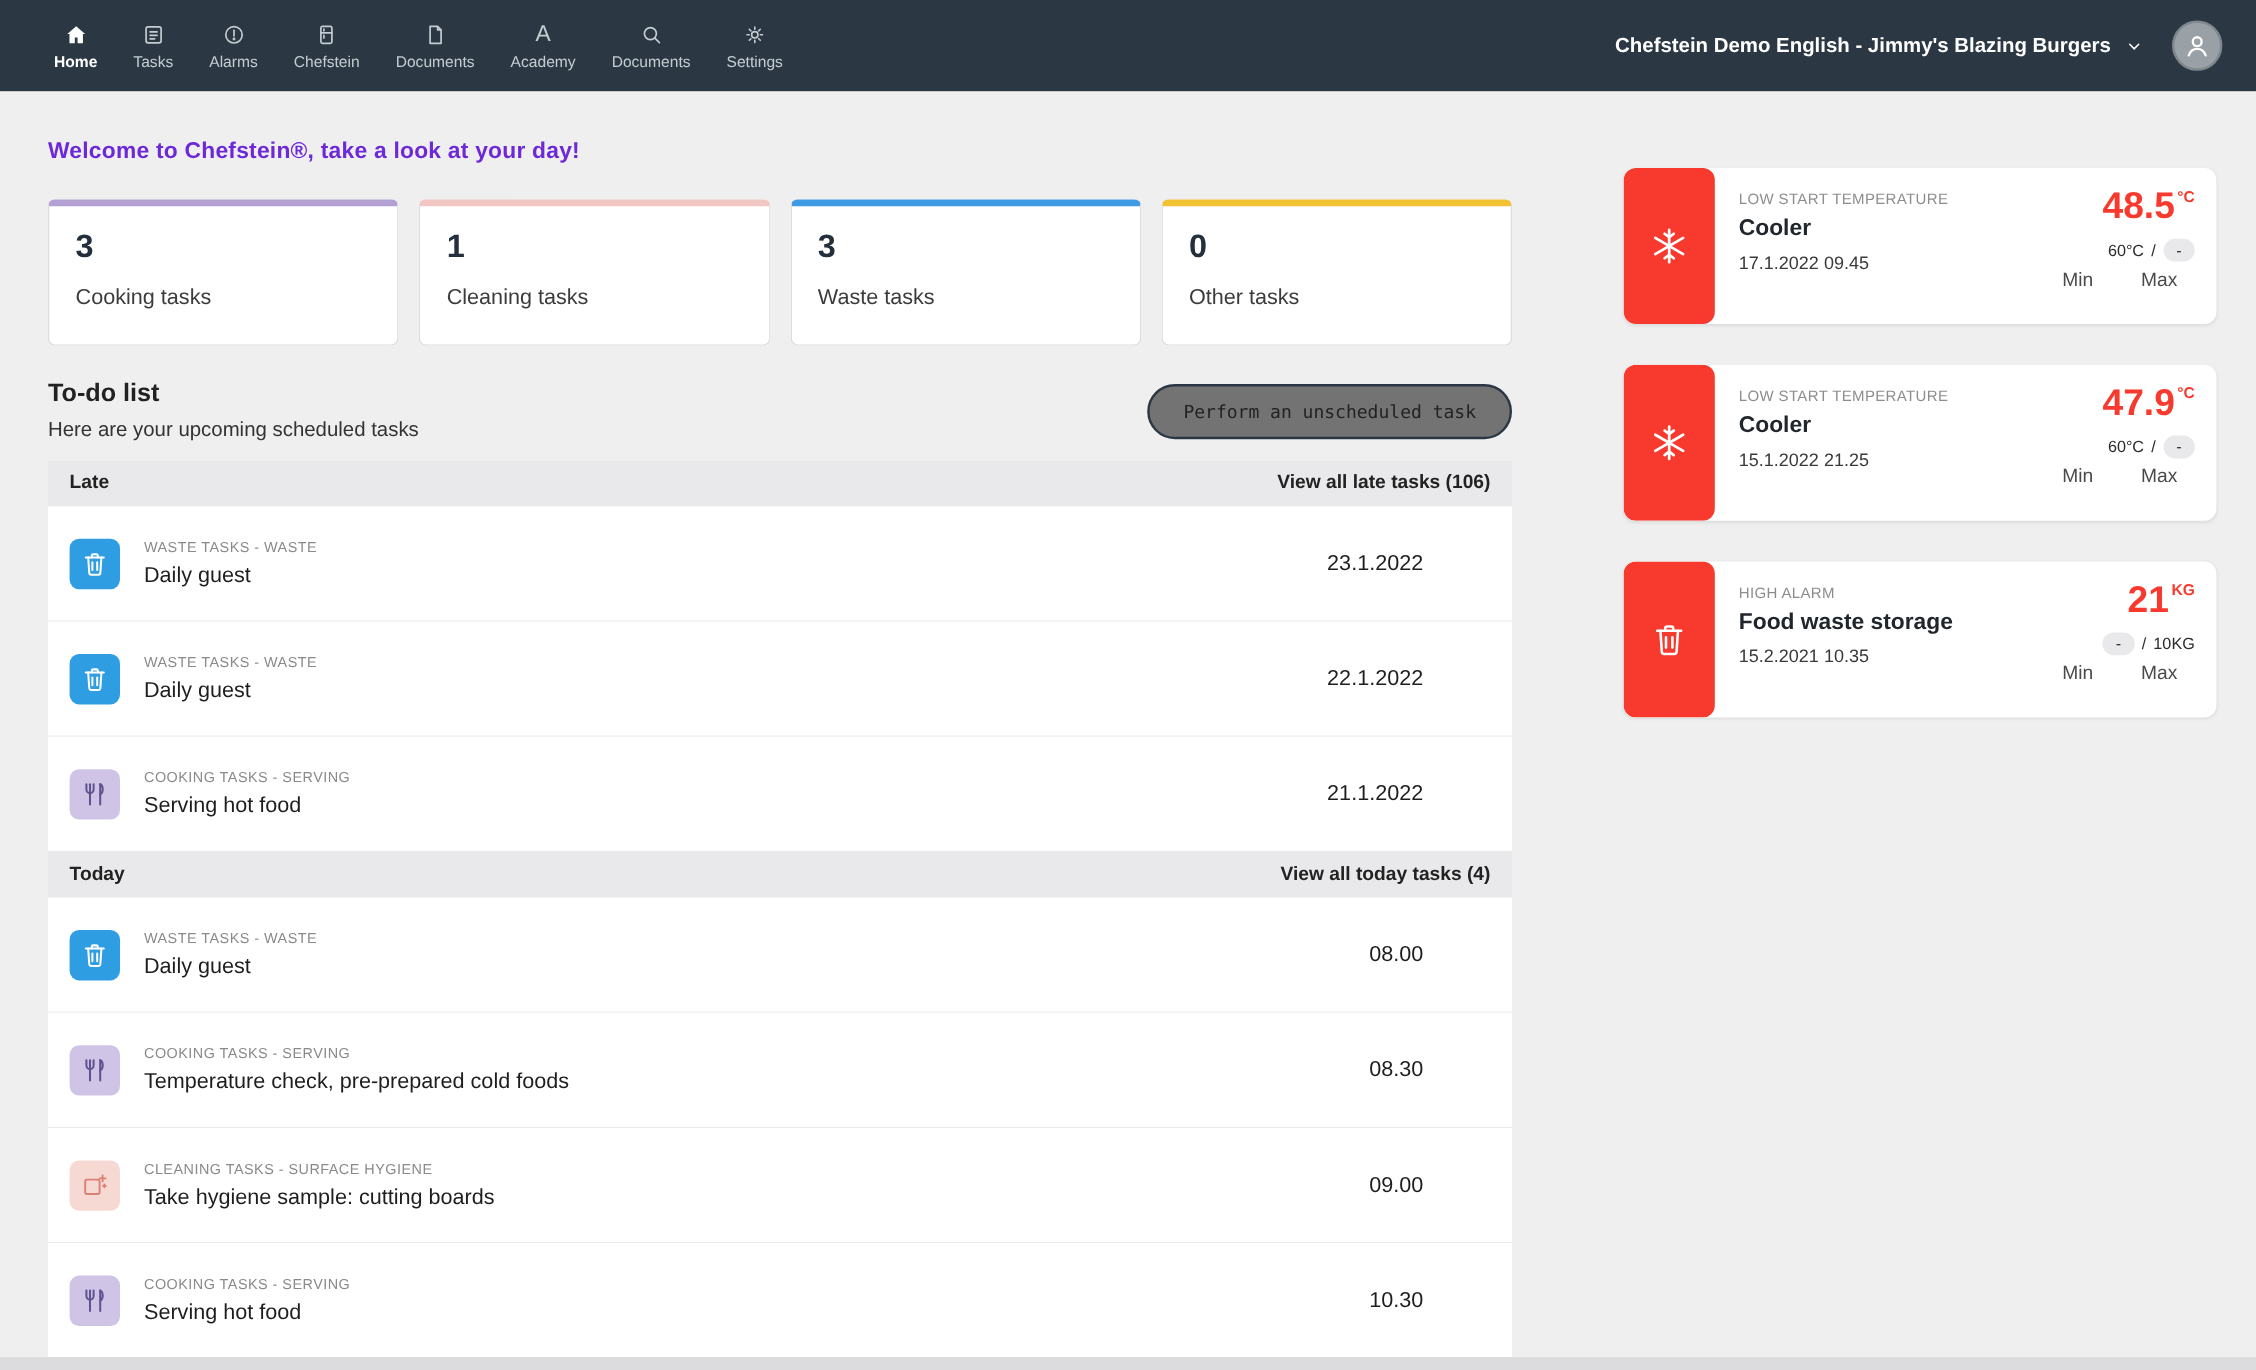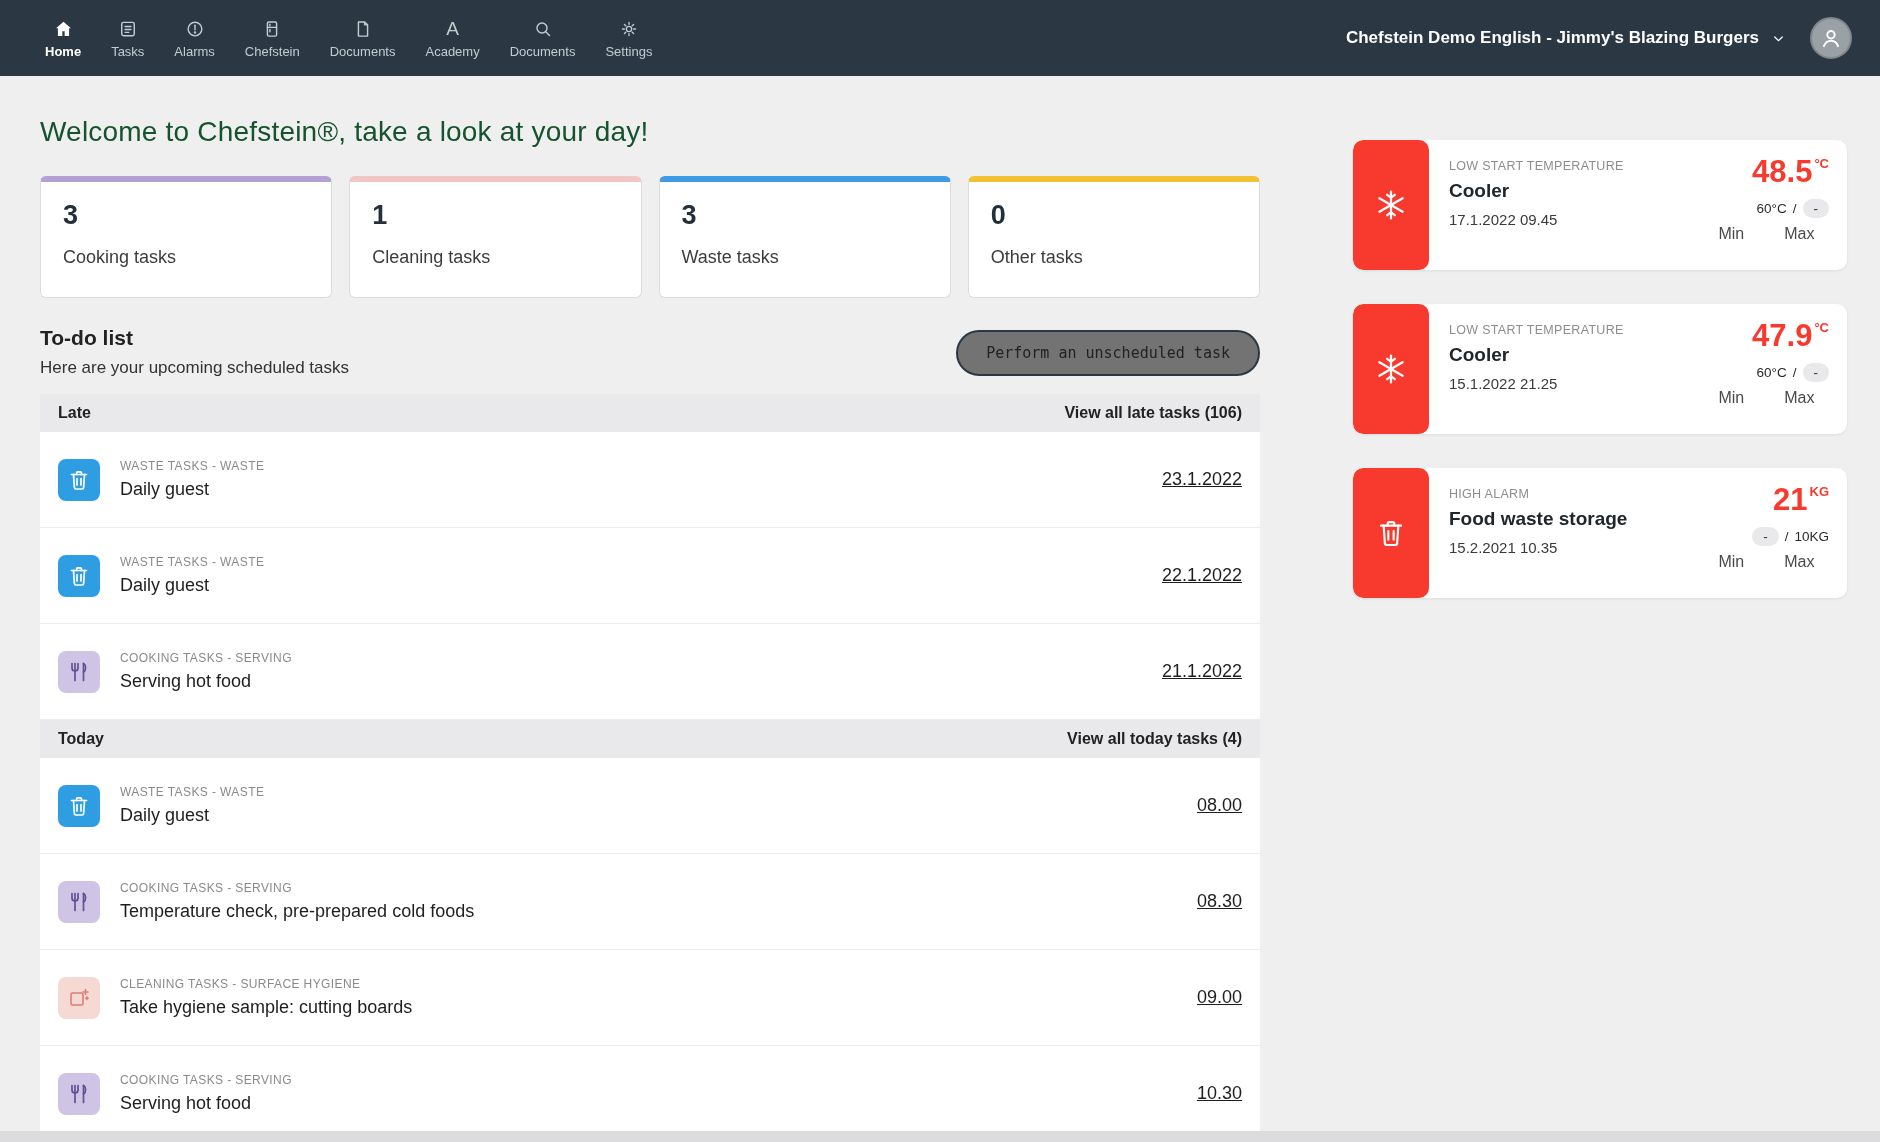--- a/index.html
+++ b/index.html
@@ -28,21 +28,21 @@
   .avatar {
     width:42px; height:42px; border-radius:50%; background:#99a0a6;
     display:flex; align-items:center; justify-content:center; cursor:pointer;
     border:2px solid #7f868c;
   }
   
   .page { display:flex; align-items:flex-start; padding:30px 33px 0 40px; gap:93px; }
   .left-col { width:1220px; }
   .sidebar { width:494px; }
   
-  .welcome { font-size:28px; font-weight:normal; color:#14532d; margin:10px 0 28px; letter-spacing:0.2px; }
+  .welcome { font-size:19px; font-weight:bold; color:#6d28d9; margin:10px 0 28px; letter-spacing:0.2px; }
   
   .summary-row { display:flex; gap:17px; margin-bottom:28px; }
   .summary-card {
     flex:1; height:122px; background:#fff; border:1px solid #dcdcdc;
     border-top:6px solid #999; border-radius:6px; padding:18px 22px; cursor:pointer;
   }
   .summary-count { font-size:27px; font-weight:bold; color:#23303c; margin-bottom:16px; }
   .summary-label { font-size:18px; color:#3c3c3c; }
   
   .todo-header { display:flex; justify-content:space-between; align-items:flex-end; margin:0 0 16px; }
@@ -64,21 +64,21 @@
   .task-row {
     display:flex; align-items:center; background:#fff;
     height:96px; padding:0 18px; border-bottom:1px solid #ececec; cursor:pointer;
   }
   .task-icon {
     width:42px; height:42px; border-radius:8px; flex-shrink:0;
     display:flex; align-items:center; justify-content:center; margin-right:20px;
   }
   .task-category { font-size:12px; color:#8a8a8a; letter-spacing:0.4px; margin-bottom:6px; }
   .task-name { font-size:18px; color:#1e1e1e; }
-  .task-time { margin-left:auto; font-size:18px; color:#1e1e1e;text-decoration:underline; }
+  .task-time { margin-left:auto; margin-right:56px; font-size:18px; color:#1e1e1e; }
   
   .sidebar-header { display:flex; justify-content:space-between; align-items:center; margin:8px 0 22px; }
   .sidebar-title { font-size:22px; font-weight:bold; color:#1f1f1f; margin:0; }
   .alarm-card {
     display:flex; background:#fff; border-radius:10px; height:130px;
     margin-bottom:16px; overflow:hidden; box-shadow:0 1px 3px rgba(0,0,0,0.08);
     cursor:pointer;
     margin-top:34px;
   }
   .alarm-badge {

